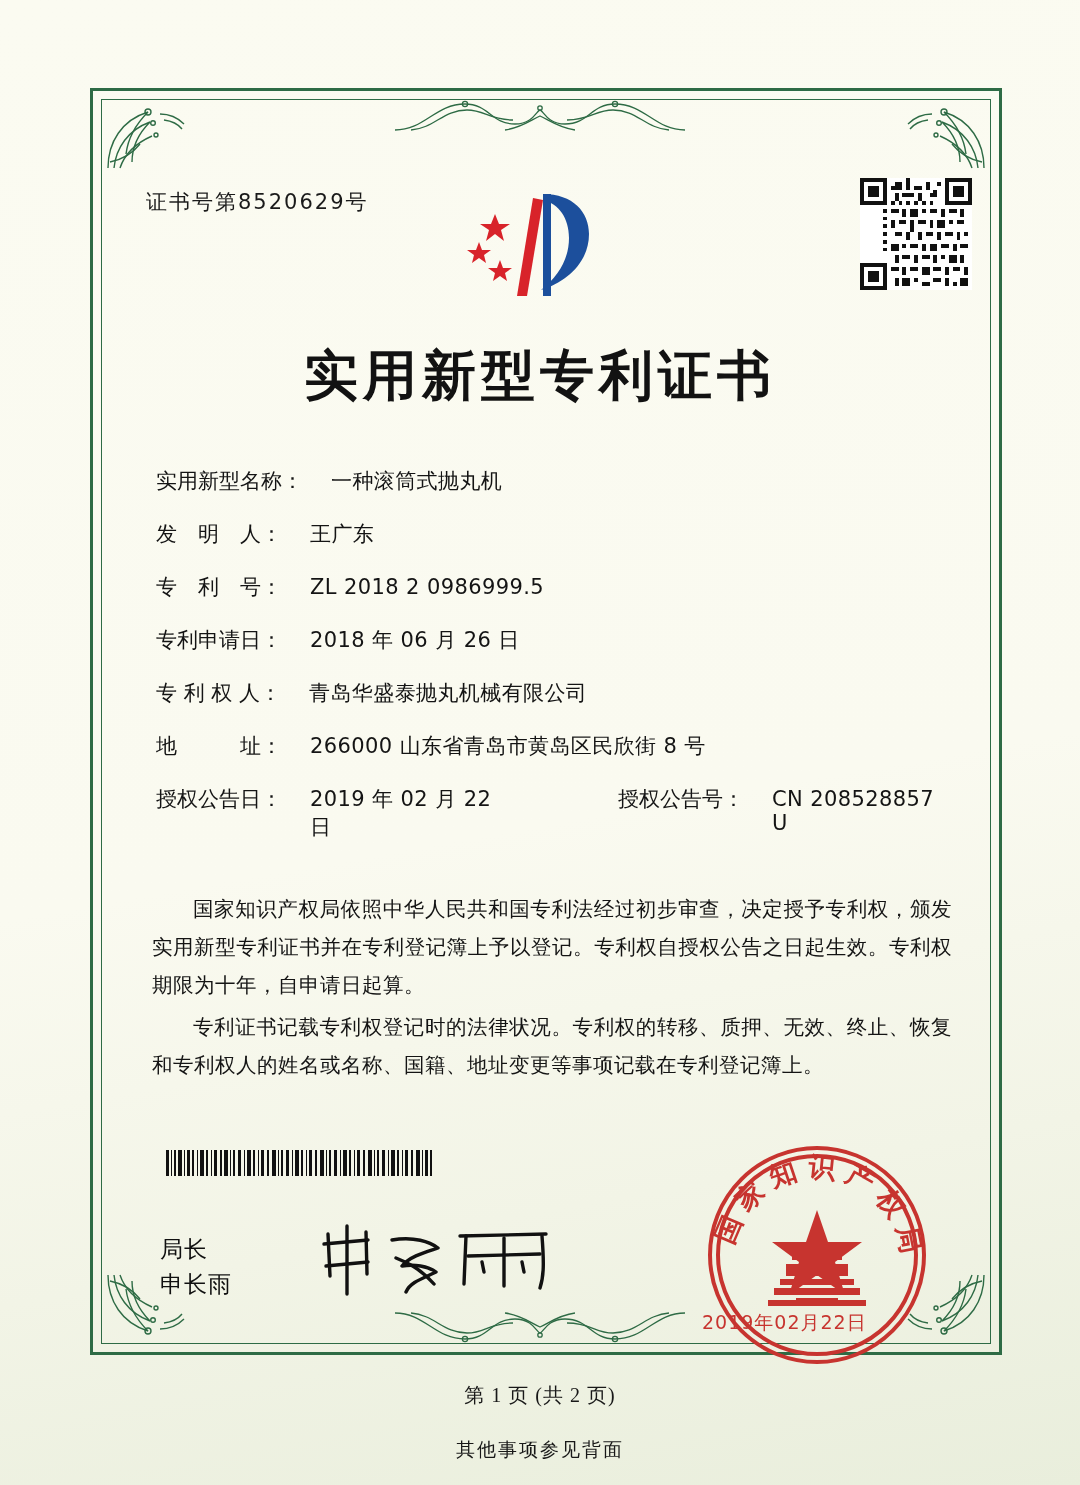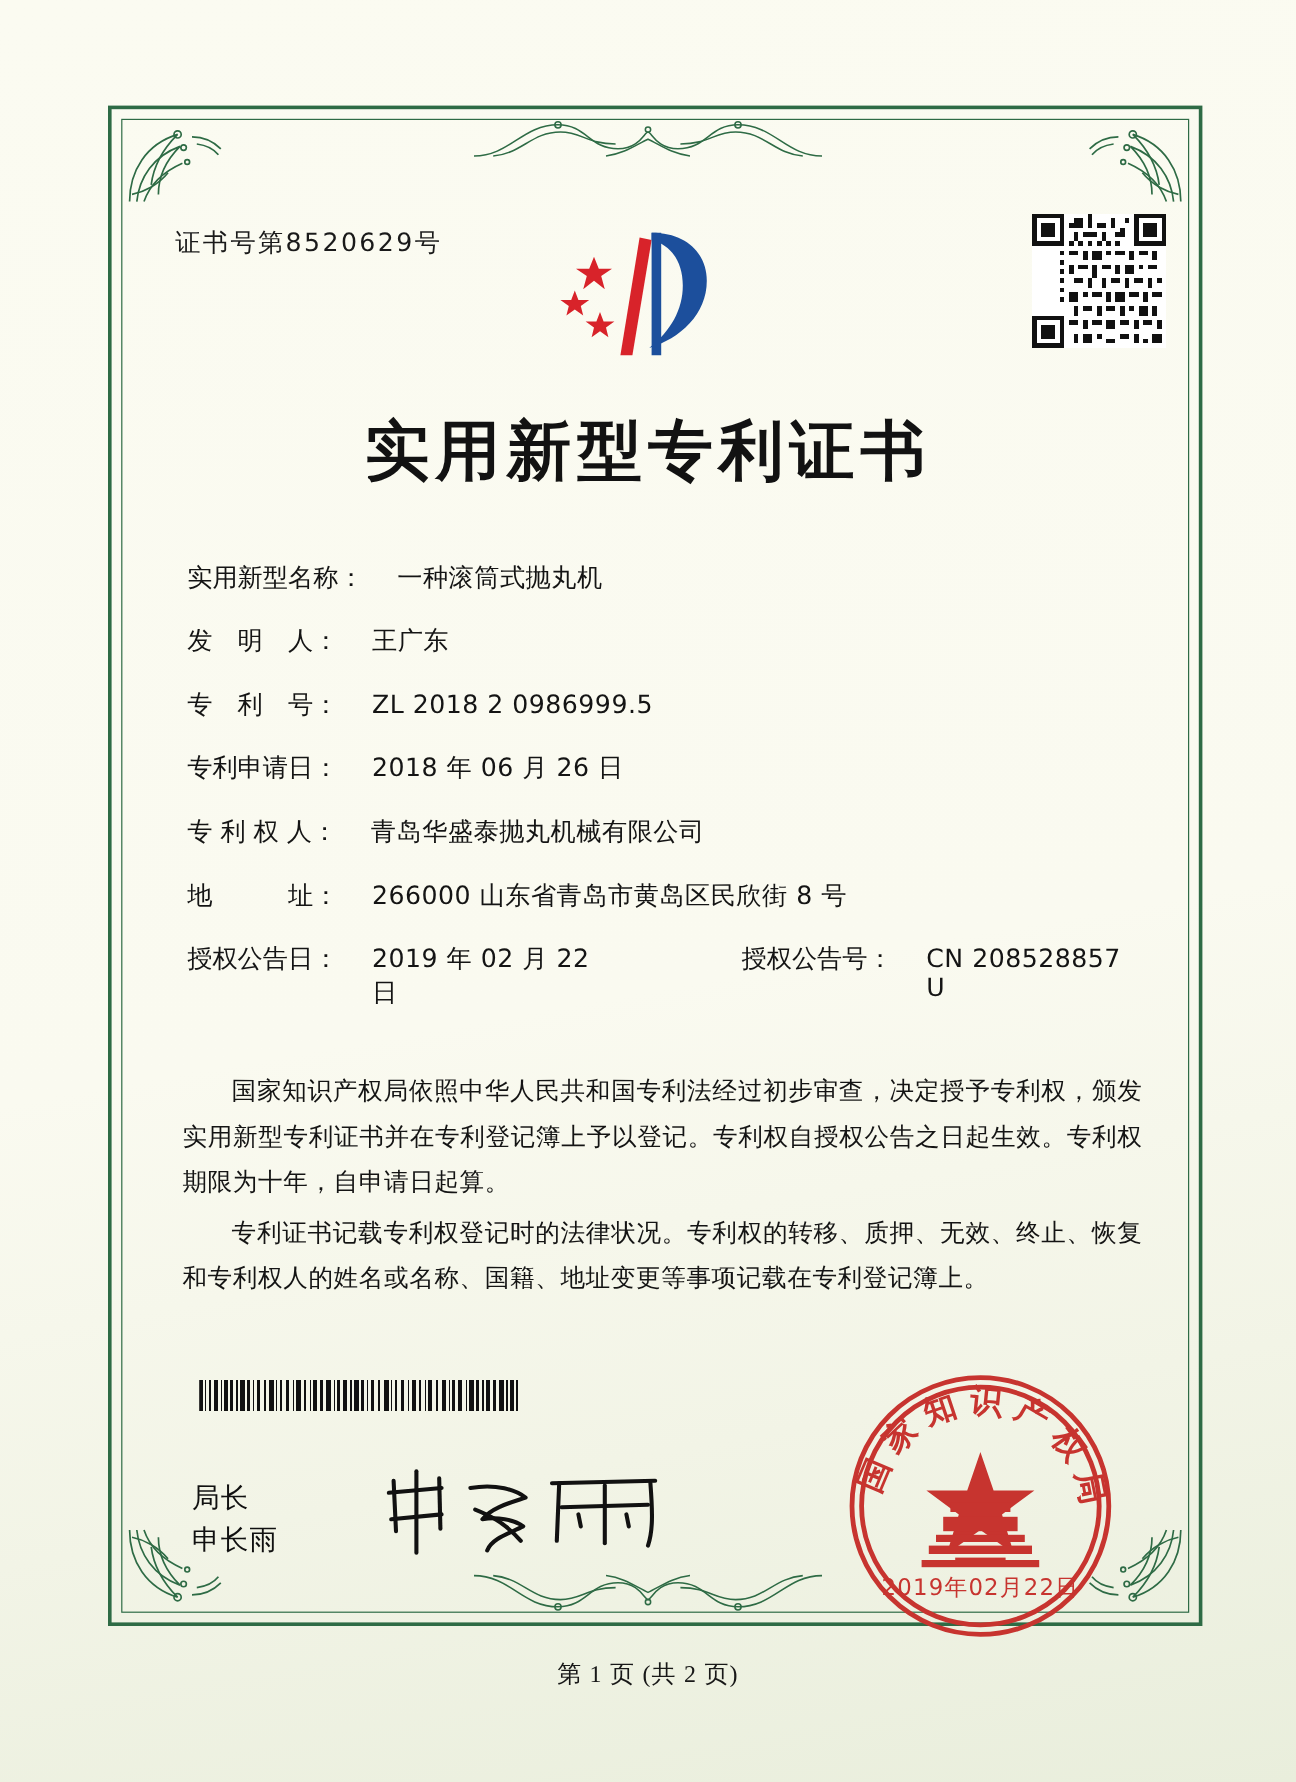--- a/index.html
+++ b/index.html
@@ -206,21 +206,20 @@
     top: 1140px;
     width: 230px;
     height: 230px;
   }
   .seal svg { width: 100%; height: 100%; display: block; }
   .seal-date {
     position: absolute;
     right: 148px;
     top: 1310px;
     width: 230px;
-    text-align: center;
     color: #c7342f;
     font-size: 19px;
     font-family: "DejaVu Sans", sans-serif;
     letter-spacing: 1px;
   }
 
   
   .page-no {
     position: absolute;
     left: 0;
@@ -621,14 +620,15 @@
         <path id="sealArcTop" d="M 30 122 A 85 85 0 0 1 200 122"></path>
       </defs>
       <text font-family="DejaVu Sans, sans-serif" font-size="27" font-weight="bold" fill="#c7342f" letter-spacing="9">
         <textPath href="#sealArcTop" startOffset="6%">国家知识产权局</textPath>
       </text>
     </svg>
   </div>
   <div class="seal-date">2019年02月22日</div>
 
   <div class="page-no">第 1 页 (共 2 页)</div>
+  <div class="footnote">其他事项参见背面</div>
 
 </div>
 
 </body></html>

